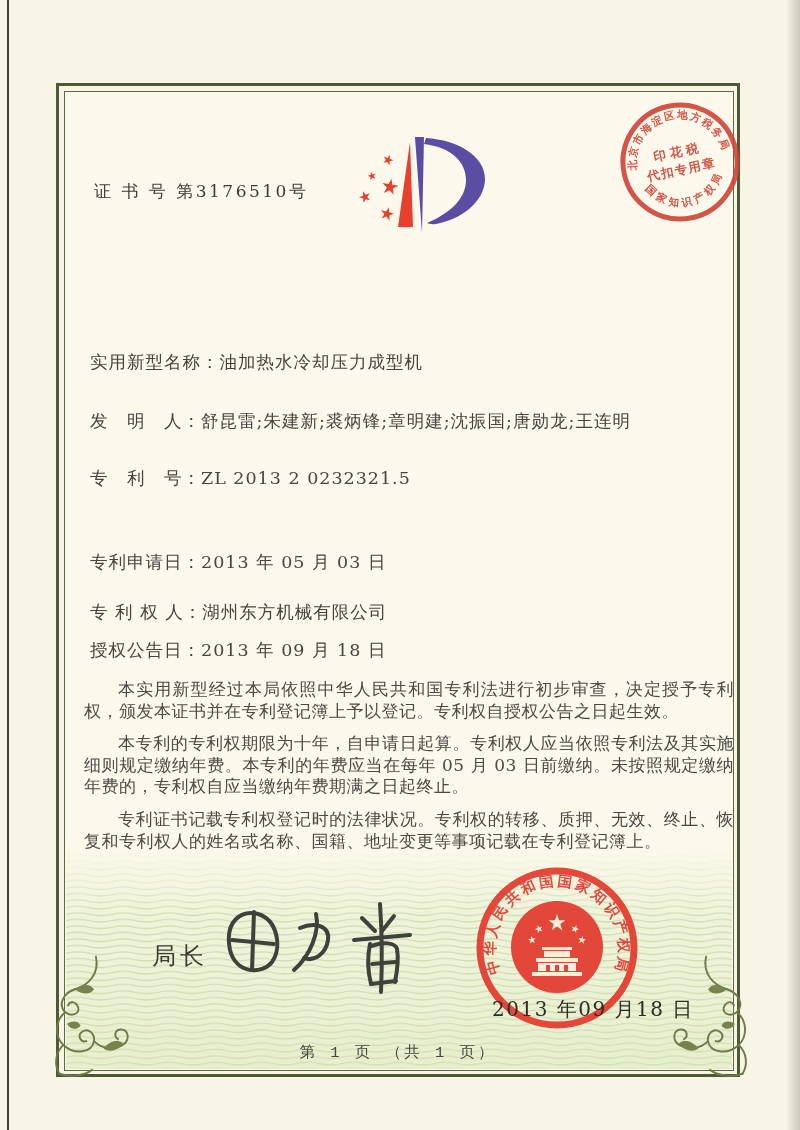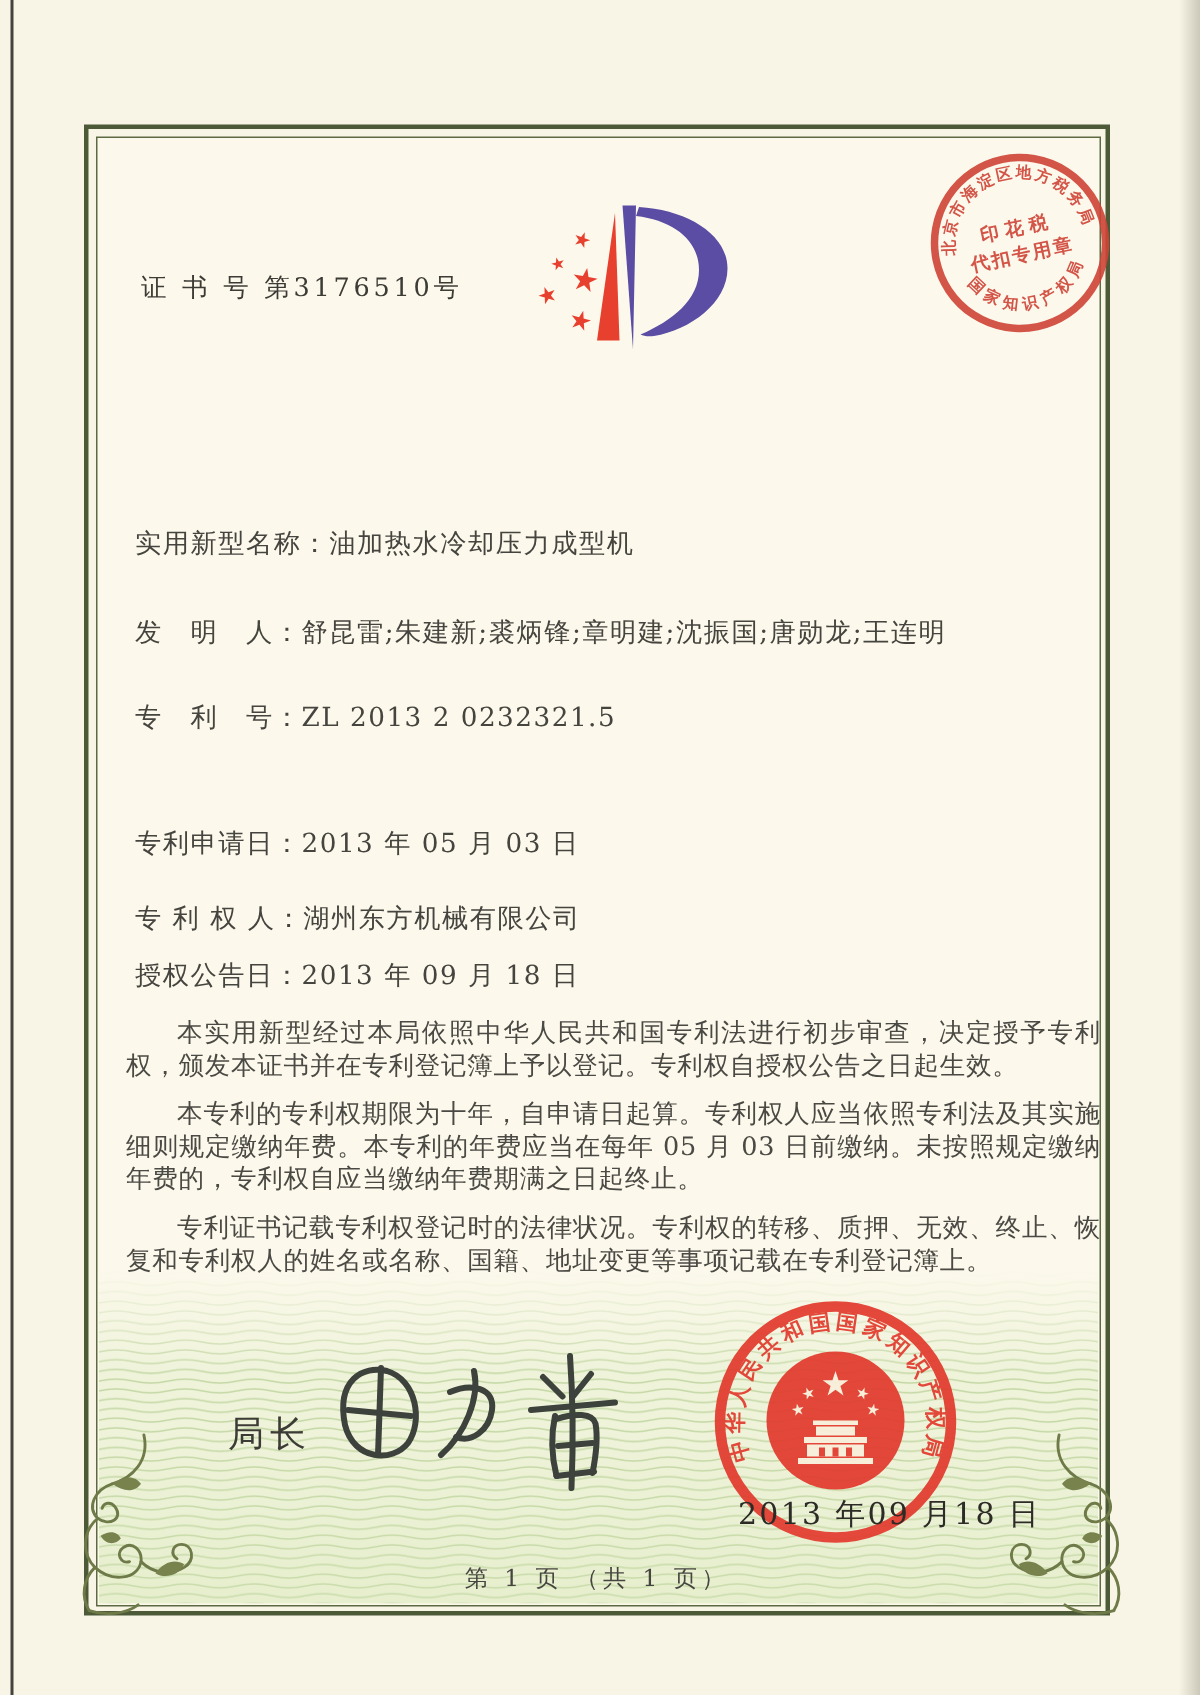--- a/index.html
+++ b/index.html
@@ -29,21 +29,21 @@
   .paragraphs{position:absolute;left:84px;top:668px;width:650px;font-size:17px;line-height:21.6px;
     color:#4a4944;text-align:justify;letter-spacing:.5px;}
   .paragraphs p{margin:11px 0 6px 0;text-indent:2em;}
   .director-label{position:absolute;left:152px;top:940px;font-size:24px;letter-spacing:4px;color:#3c3b35;
     font-family:"DejaVu Sans","Liberation Sans",sans-serif;}
   .signature{position:absolute;left:212px;top:898px;}
   .seal{position:absolute;left:472px;top:863px;opacity:.93;}
   .seal-date{position:absolute;left:492px;top:996px;font-size:20px;letter-spacing:1.5px;color:#2d2b26;z-index:6;}
   .tax-stamp{position:absolute;left:616px;top:98px;transform:rotate(-12deg);opacity:.9;z-index:5;}
   .footer{position:absolute;left:56px;top:1042px;width:684px;text-align:center;
-    font-size:15.5px;letter-spacing:3px;color:#46453f;}
+    font-size:15.5px;letter-spacing:3px;color:#46453f;font-family:Liberation Mono, monospace;}
   .flourish{position:absolute;z-index:3;}
   .flourish-left{left:46px;top:956px;}
   .flourish-right{left:660px;top:956px;transform:scaleX(-1);}
   svg{overflow:visible;}
 </style>
 </head>
 <body>
 
 <div class="page">
 

